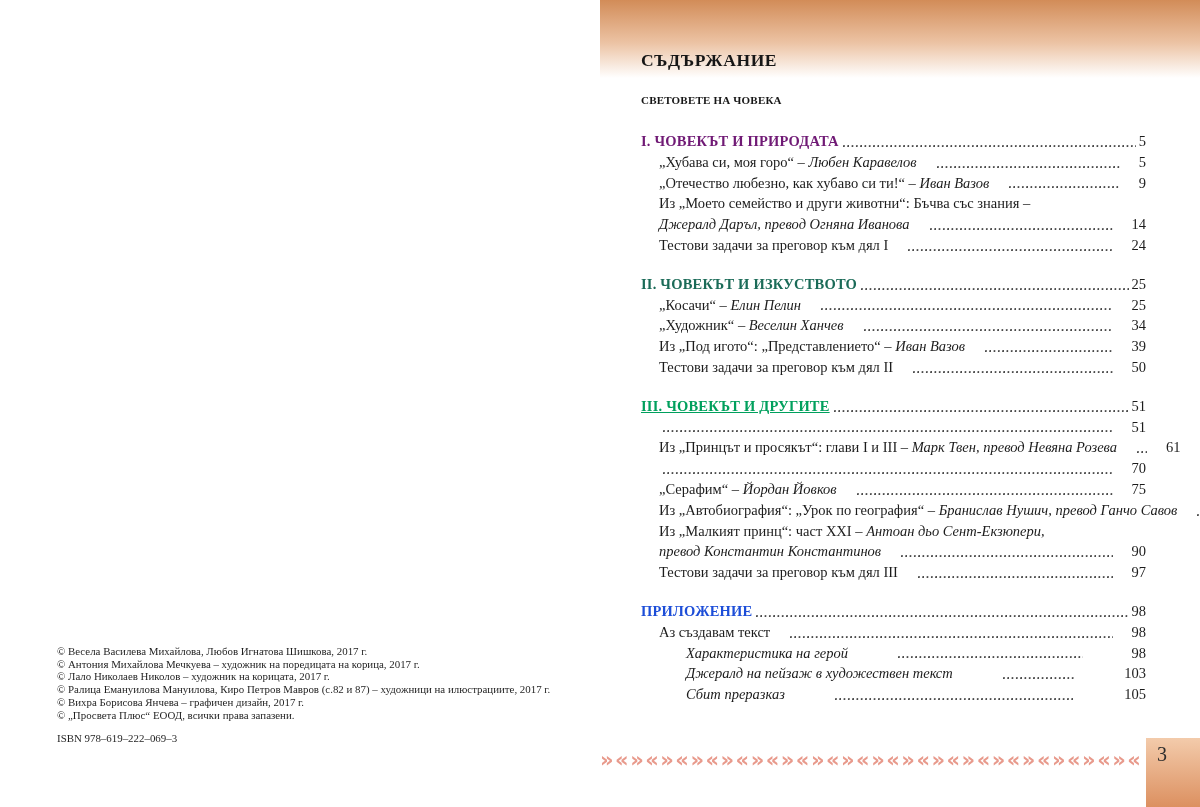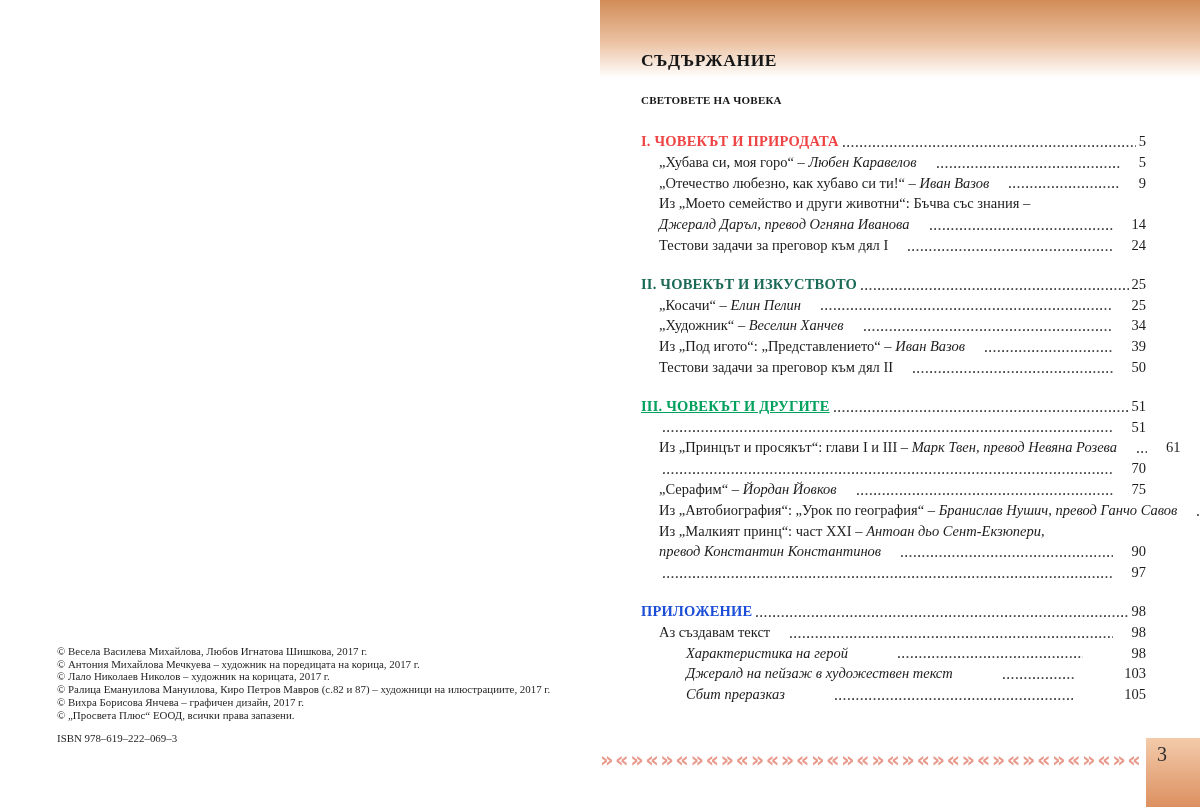--- a/index.html
+++ b/index.html
@@ -75,21 +75,21 @@
 </div>
 
 <div class="right-page">
   <div class="header-band" style="background: linear-gradient(rgb(210, 140, 88) 0%, rgb(236, 195, 164) 55%, rgb(255, 255, 255) 100%);"></div>
   <div class="page-title">СЪДЪРЖАНИЕ</div>
   <div class="page-subtitle">СВЕТОВЕТЕ НА ЧОВЕКА</div>
 
   <div class="toc">
       <div class="toc-section">
         <div class="toc-row toc-head">
-          <span class="toc-text" style="color: #ef4444;">I. ЧОВЕКЪТ И ПРИРОДАТА</span>
+          <span class="toc-text" style="color: #701a75;">I. ЧОВЕКЪТ И ПРИРОДАТА</span>
           <span class="leader"></span>
           <span class="pagenum">5</span>
         </div>
         <div class="toc-row indent-1">
           <span class="toc-text"><span>„Хубава си, моя горо“ – </span><span class="it">Любен Каравелов</span></span>
           <span class="leader"></span>
           <span class="pagenum">5</span>
         </div>
         <div class="toc-row indent-1">
           <span class="toc-text"><span>„Отечество любезно, как хубаво си ти!“ – </span><span class="it">Иван Вазов</span></span>
@@ -168,20 +168,21 @@
         </div>
         <div class="toc-row indent-1">
           <span class="toc-text"><span>Из „Малкият принц“: част XXI – </span><span class="it">Антоан дьо Сент-Екзюпери,</span></span>
         </div>
         <div class="toc-row indent-1">
           <span class="toc-text"><span class="it">превод Константин Константинов</span></span>
           <span class="leader"></span>
           <span class="pagenum">90</span>
         </div>
         <div class="toc-row indent-1">
+          <span class="toc-text"><span>Тестови задачи за преговор към дял III </span></span>
           <span class="leader"></span>
           <span class="pagenum">97</span>
         </div>
       </div>
       <div class="toc-section">
         <div class="toc-row toc-head">
           <span class="toc-text" style="color: #1d4ed8;">ПРИЛОЖЕНИЕ</span>
           <span class="leader"></span>
           <span class="pagenum">98</span>
         </div>

